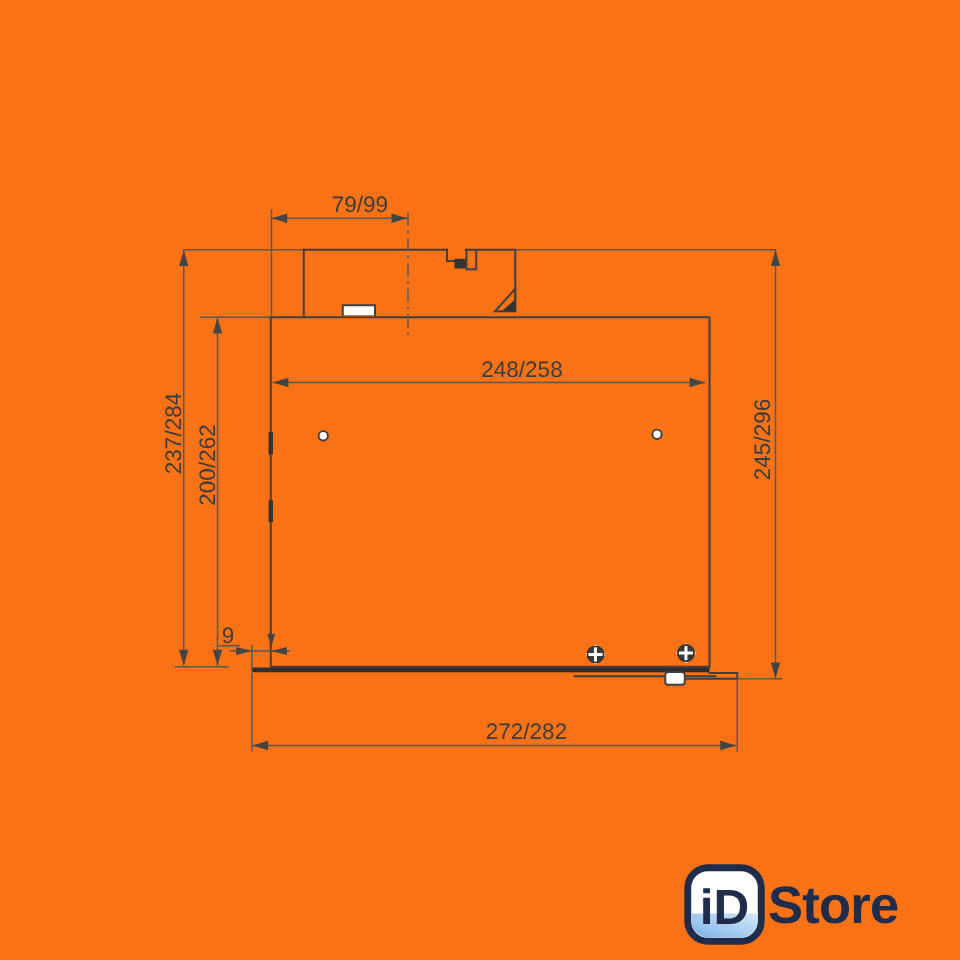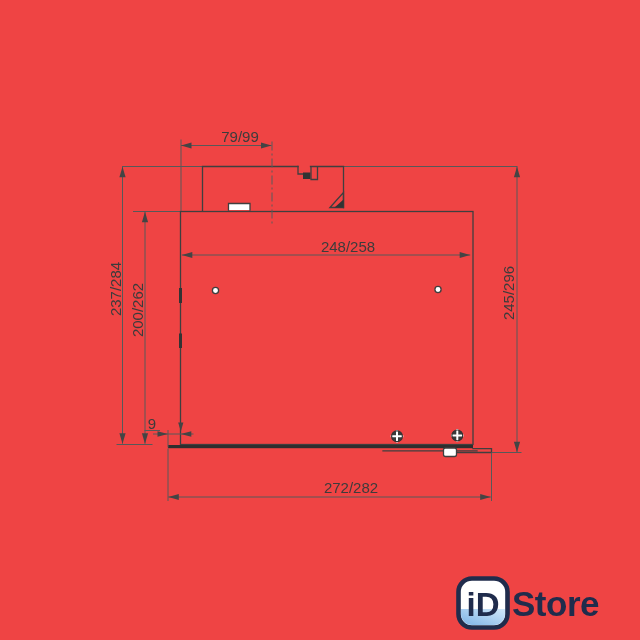--- a/index.html
+++ b/index.html
@@ -1,16 +1,16 @@
 <!DOCTYPE html>
 <html><head>
 <meta charset="utf-8">
 <style>
   html,body{margin:0;padding:0;background:#ffffff;}
-  .canvas{position:relative;width:640px;height:640px;background:#ef4444;overflow:hidden;
+  .canvas{position:relative;width:640px;height:640px;background:#f97316;overflow:hidden;
           font-family:"Liberation Sans",sans-serif;}
   svg{position:absolute;left:0;top:0;}
   .ol{stroke:#3f3f3f;stroke-width:1.3;fill:none;stroke-linecap:square;}
   .dim{stroke:#585858;stroke-width:1;fill:none;}
   .fillDark{fill:#333333;stroke:none;}
   .whitefill{fill:#ffffff;}
   text.dimtxt{fill:#3c3c3c;font-size:15px;font-family:"Liberation Sans",sans-serif;}
   text.logotxt{font-family:"Liberation Sans",sans-serif;font-weight:bold;}
   .cl{stroke:#5a5a5a;stroke-width:1;stroke-dasharray:9 3 2 3;fill:none;}
 </style>

